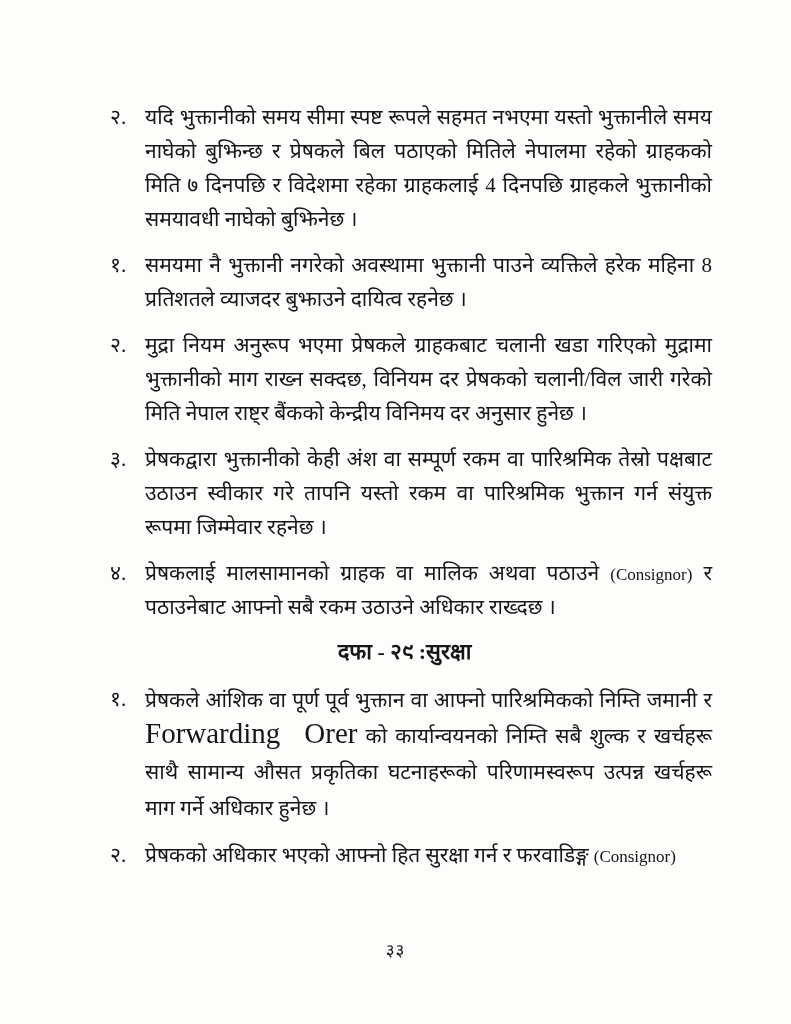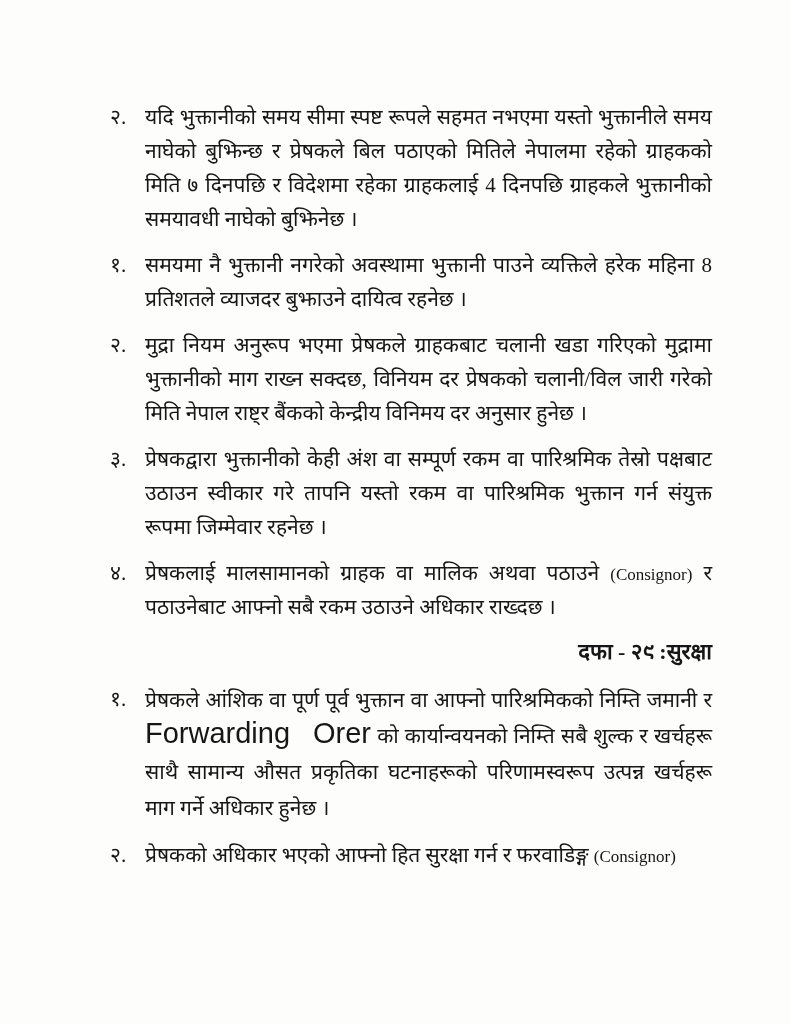--- a/index.html
+++ b/index.html
@@ -35,33 +35,33 @@
     line-height: 34px;
     text-align: justify;
   }
   .sec .txt { line-height: 36px; }
   .note-label {
     font-size: 21px;
     line-height: 34px;
     margin: 6px 0 14px 0;
   }
   .heading {
-    text-align: right;
+    text-align: center;
     font-size: 22px;
     font-weight: bold;
     line-height: 32px;
     margin: 2px 0 14px 0;
   }
   .latin {
     font-family: "Liberation Serif", serif;
     font-size: 17px;
     line-height: 1;
   }
   .latin-big {
-    font-family: Liberation Sans, sans-serif;
+    font-family: Liberation Serif, serif;
     font-size: 29px;
     line-height: 1;
     word-spacing: 14px;
   }
   .page-number {
     position: absolute;
     left: 0;
     right: 0;
     top: 938px;
     text-align: center;
@@ -120,13 +120,14 @@
       <span class="num">२.</span>
       <div class="txt">
         <span>प्रेषकको अधिकार भएको आफ्नो हित सुरक्षा गर्न र फरवाडिङ्ग</span>
         <span class="latin">(Consignor)</span>
         <span></span>
       </div>
     </div>
 
   </div>
 
+  <div class="page-number">३३</div>
 </div>
 
 </body></html>

